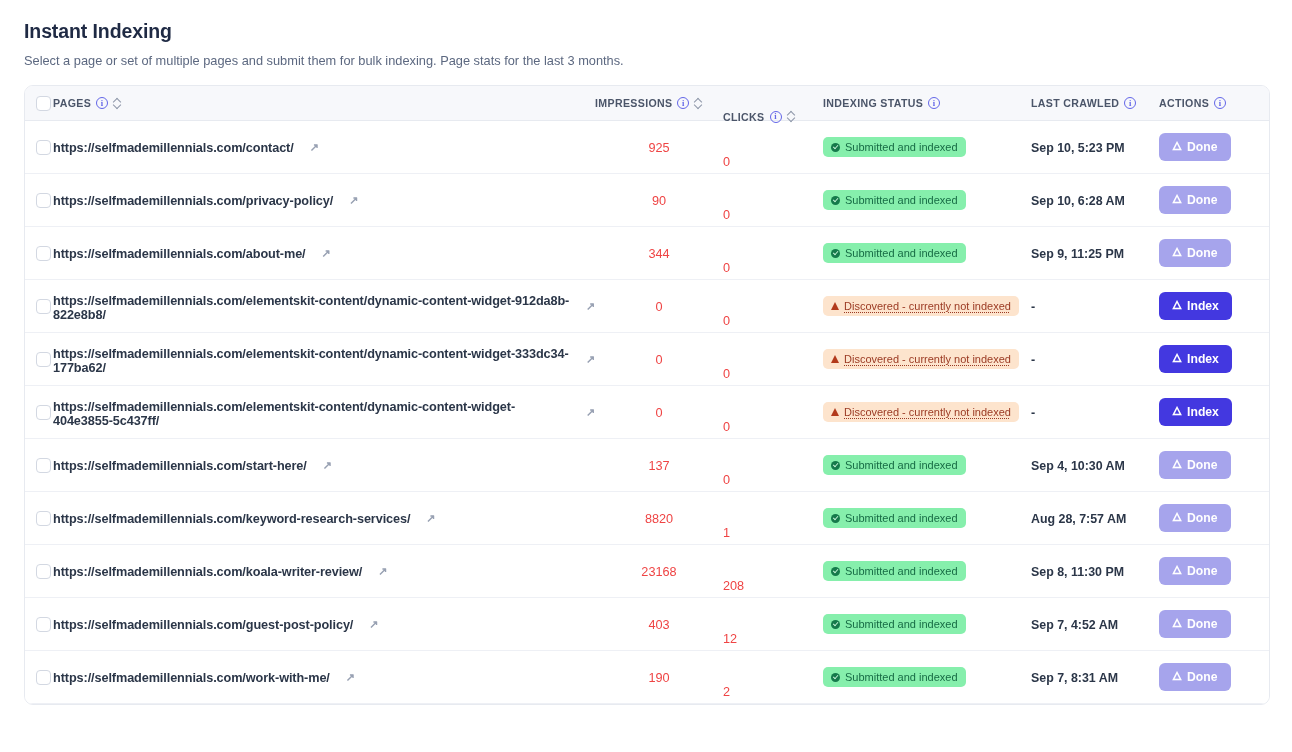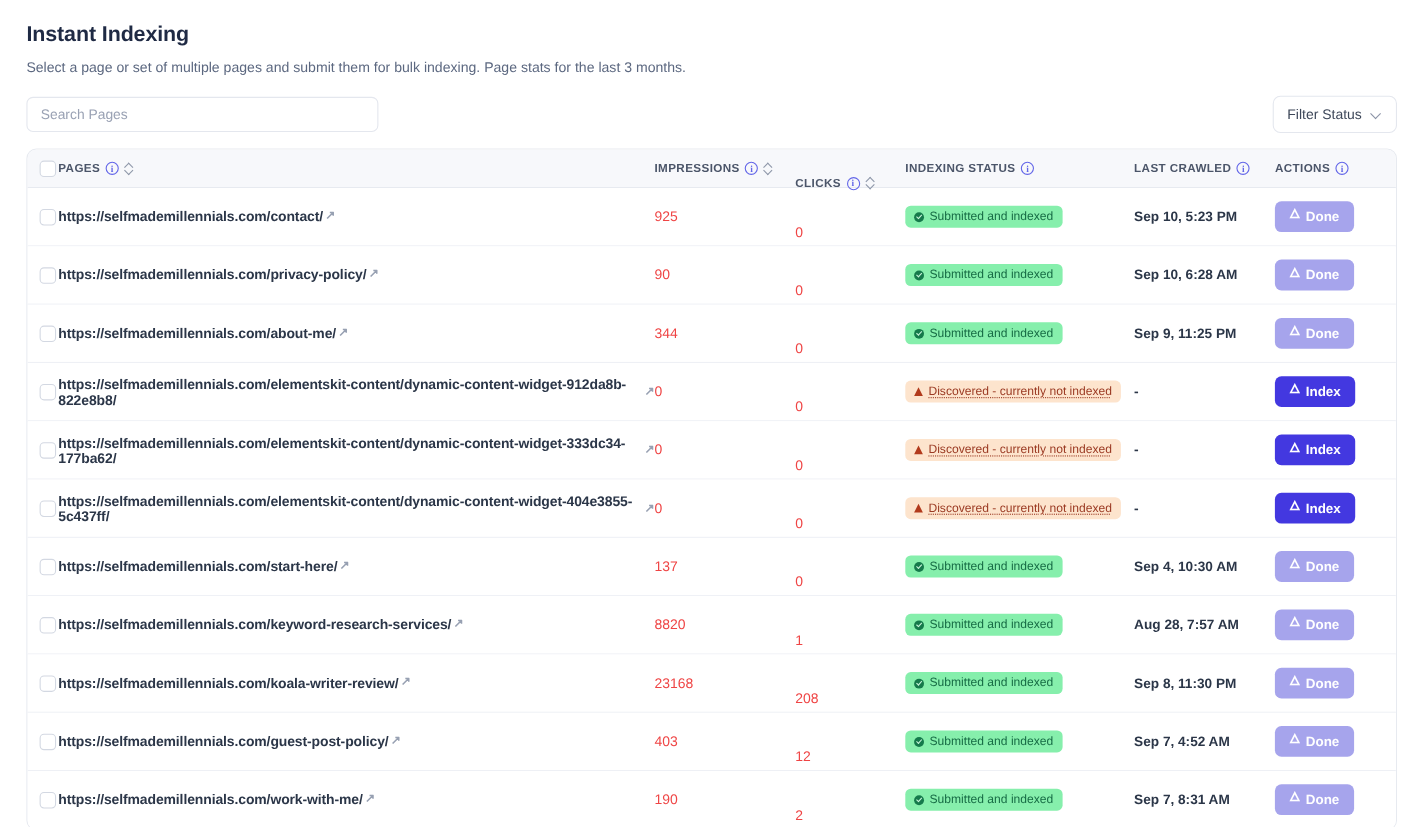--- a/index.html
+++ b/index.html
@@ -114,21 +114,21 @@
     display: flex;
     align-items: center;
     border-bottom: 1px solid #eef0f5;
     background: #fff;
   }
   .row:last-child { border-bottom: 1px solid #eef0f5; }
 
   
   .c-check  { width: 28px;  flex: 0 0 28px; padding-left: 11px; }
   .c-pages  { flex: 1 1 auto; min-width: 0; }
-  .c-impr   { width: 128px; flex: 0 0 128px; }
+  .c-impr   { width: 128px; flex: 0 0 128px; text-align: center; }
   .c-clicks { width: 100px; flex: 0 0 100px; margin-top: 27px; }
   .c-status { width: 208px; flex: 0 0 208px; }
   .c-crawl  { width: 128px; flex: 0 0 128px; }
   .c-act    { width: 110px; flex: 0 0 110px; }
 
   .th {
     font-size: 10.6px;
     font-weight: bold;
     color: #4b5569;
     letter-spacing: 0.35px;
@@ -178,21 +178,21 @@
     cursor: pointer;
     display: block;
   }
 
   .url {
     font-size: 12.7px;
     font-weight: bold;
     color: #2b3648;
     display: inline-flex;
     align-items: center;
-    gap: 2px;
+    gap: 16px;
     letter-spacing: -0.1px;
   }
   .ext-arrow {
     font-size: 11px;
     color: #97a0b2;
     line-height: 1;
     cursor: pointer;
     display: inline-block;
     transform: translateY(-1px);
   }
@@ -287,27 +287,20 @@
   .dash { font-size: 12.6px; font-weight: bold; color: #2b3648; }
 </style>
 </head>
 <body>
 
 <div class="page">
 
   <h1 class="page-title">Instant Indexing</h1>
   <p class="page-subtitle">Select a page or set of multiple pages and submit them for bulk indexing. Page stats for the last 3 months.</p>
 
-  <div class="toolbar">
-    <input class="search-box" type="text" placeholder="Search Pages" style="">
-    <div class="filter-btn">
-      <span class="label">Filter Status</span>
-      <span class="chev"></span>
-    </div>
-  </div>
 
   <div class="table-wrap">
 
     <div class="thead">
       <div class="c-check">
         <span class="cb"></span>
       </div>
       <div class="c-pages th">
         <span>PAGES</span>
         <span class="info-icon">i</span>

